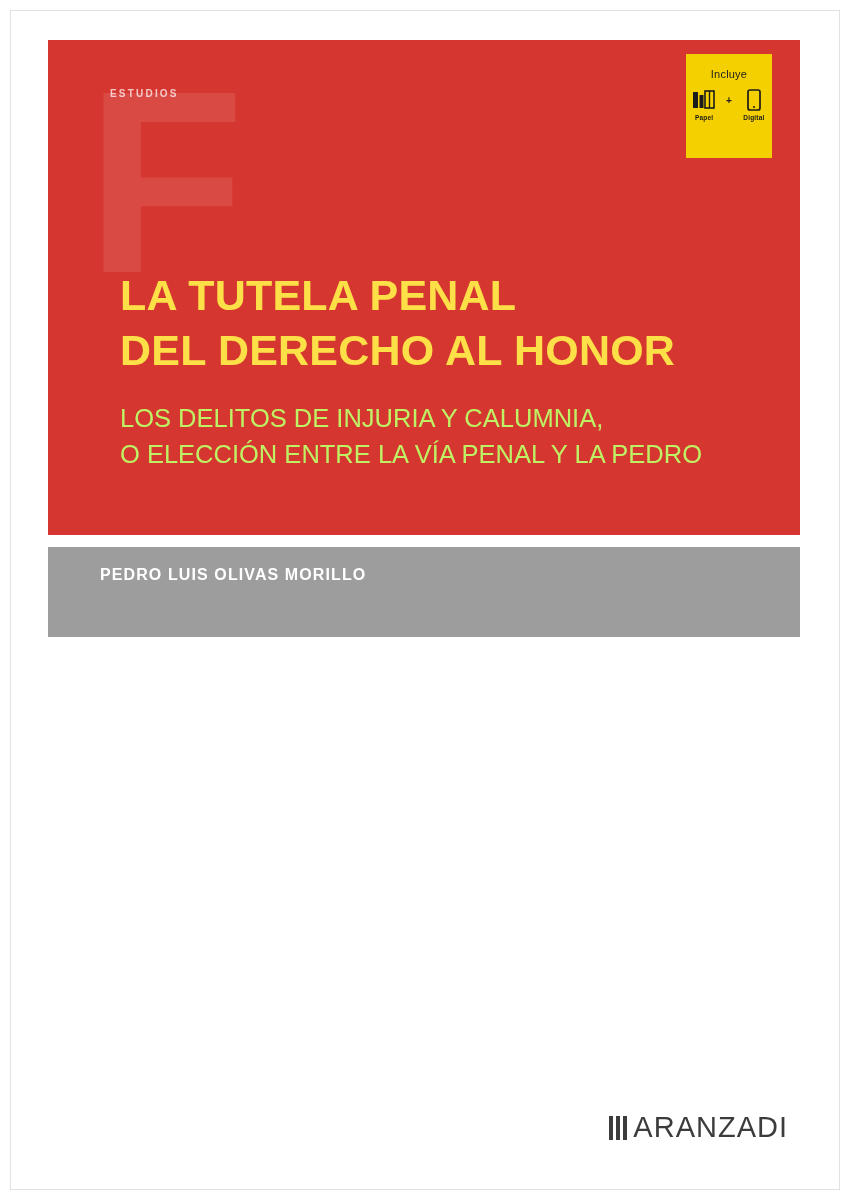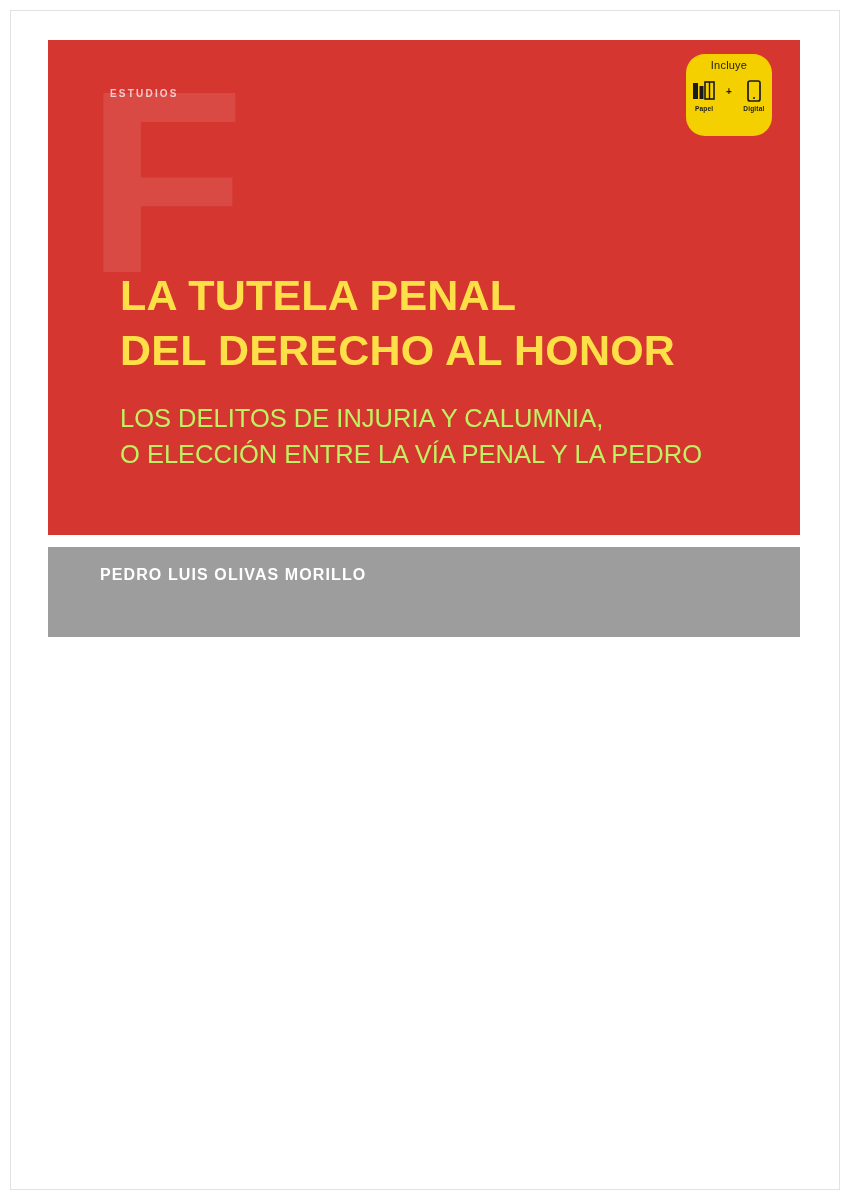--- a/index.html
+++ b/index.html
@@ -61,27 +61,26 @@
     font-weight: 700;
     letter-spacing: 2.2px;
     color: rgba(255,255,255,0.72);
   }
   
   .incluye-badge {
     position: absolute;
     right: 28px;
     top: 14px;
     width: 86px;
-    height: 82px;
+    height: 104px;
     background: #f5d000;
     color: #1b1b1b;
     box-sizing: border-box;
-    padding-top: 5px;
+    padding-top: 14px;
     text-align: center;
-    border-radius: 19px;
   }
   .incluye-badge .inc-title {
     font-size: 11px;
     font-weight: 400;
     letter-spacing: 0.2px;
     color: #222;
   }
   .inc-icons {
     display: flex;
     align-items: flex-start;
@@ -226,13 +225,21 @@
 
     <div class="subtitle-block">
       <div class="subtitle-line">LOS DELITOS DE INJURIA Y CALUMNIA,</div>
       <div class="subtitle-line">O ELECCIÓN ENTRE LA VÍA PENAL Y LA PEDRO</div>
     </div>
   </div>
 
   <div class="gray-band"></div>
   <div class="author">PEDRO LUIS OLIVAS MORILLO</div>
 
+  <div class="publisher">
+    <span class="bars">
+        <i></i>
+        <i></i>
+        <i></i>
+      </span>
+    <span class="publisher-name">ARANZADI</span>
+  </div>
 </div>
 
 </body></html>

